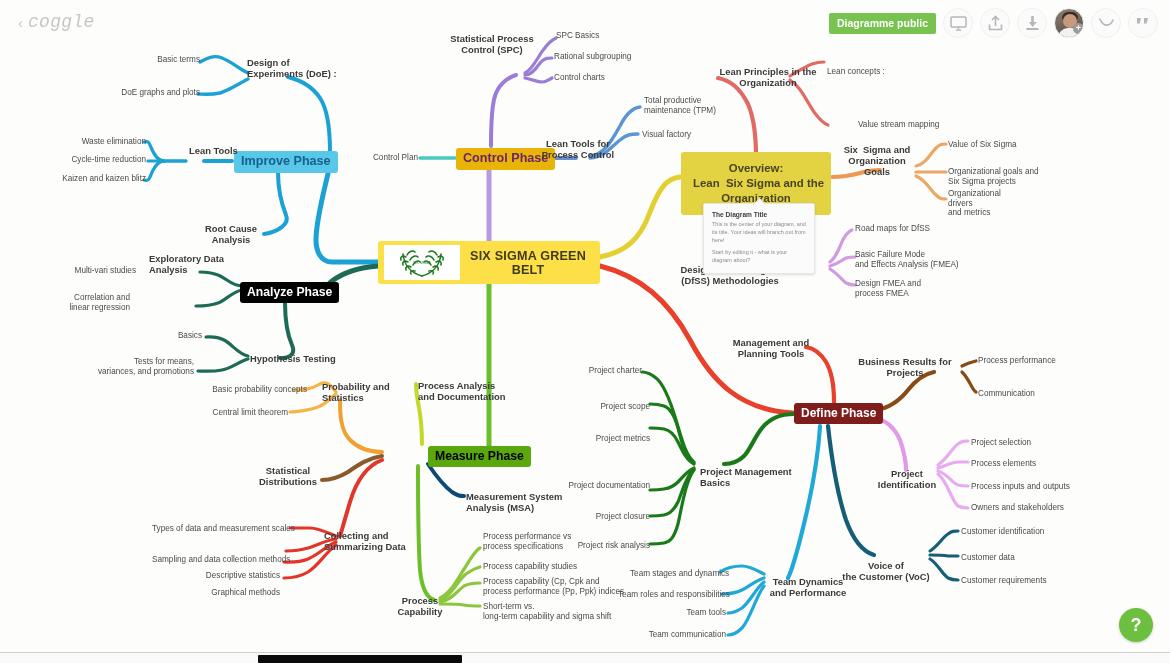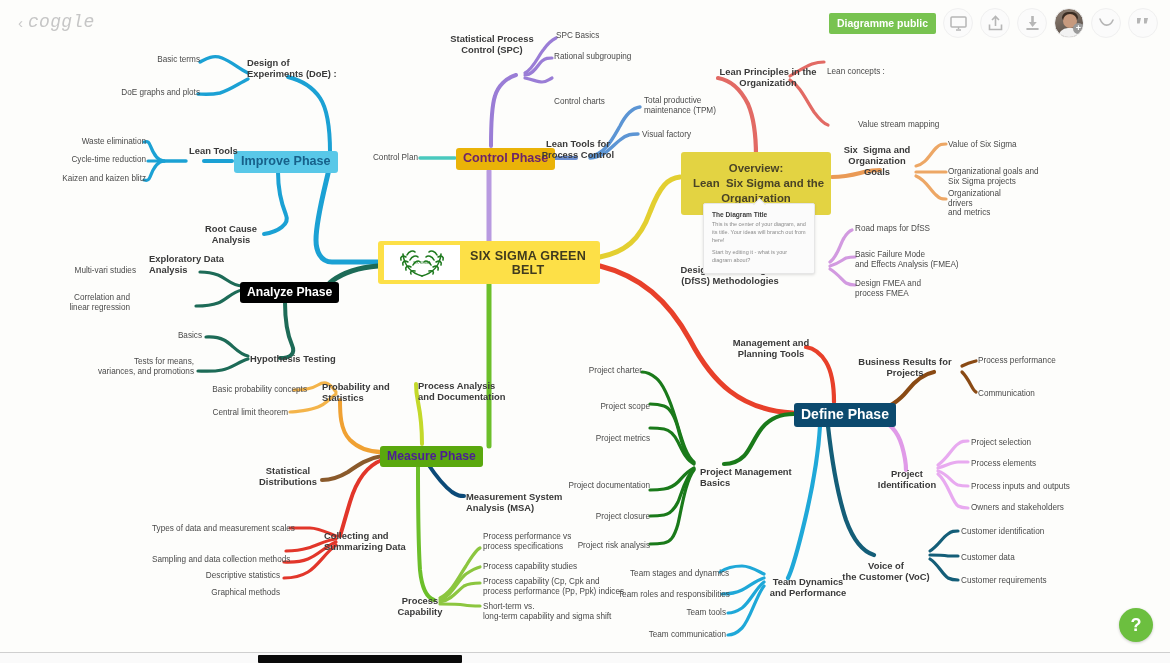--- a/index.html
+++ b/index.html
@@ -48,22 +48,22 @@
     font-weight: bold;
   }
   .ta-r { text-align: right; }
   .ta-c { text-align: center; }
   .ta-l { text-align: left; }
 
   
   #n-improve   { background:#59c8e8; color:#17618a; font-size:12.6px; }
   #n-control   { background:#eab308; color:#6d2468; font-size:12.6px; }
   #n-analyze   { background:#000000; color:#ffffff; font-size:12.2px; }
-  #n-measure   { background:#5aa80e; color:#4c1d95; font-size:12.2px; }
-  #n-define    { background:#0c4a6e; color:#ffffff; font-size:14px; }
+  #n-measure   { background:#5aa80e; color:#000000; font-size:12.2px;margin-left:48px; }
+  #n-define    { background:#7f1d1d; color:#ffffff; font-size:12px; }
   #n-overview  { background:#e3d342; color:#4a4426; font-size:11.4px; text-align:center; padding:9px 12px; line-height:1.32; }
 
   
   #centerNode {
     position: absolute;
     left: 378px; top: 241px;
     width: 222px; height: 43px;
     background: #fde047;
     border-radius: 3px;
     display: flex; align-items: center;
@@ -358,21 +358,21 @@
     <div class="node leaf ta-r" style="left:54px;  top:155px; width:92px;">Cycle-time reduction</div>
     <div class="node leaf ta-r" style="left:42px;  top:174px; width:104px;">Kaizen and kaizen blitz</div>
     <div class="node mid ta-c" style="left:196px; top:223px; width:70px;">Root Cause
 Analysis</div>
 
     <div class="node leaf ta-r" style="left:356px; top:153px; width:62px;">Control Plan</div>
     <div class="node mid ta-c" style="left:440px; top:33px; width:104px;">Statistical Process
 Control (SPC)</div>
     <div class="node leaf ta-l" style="left:556px; top:31px;">SPC Basics</div>
     <div class="node leaf ta-l" style="left:554px; top:52px;">Rational subgrouping</div>
-    <div class="node leaf ta-l" style="left:554px; top:73px;margin-top:24px;">Control charts</div>
+    <div class="node leaf ta-l" style="left:554px; top:73px;">Control charts</div>
     <div class="node mid ta-c" style="left:532px; top:138px; width:92px;">Lean Tools for
 Process Control</div>
     <div class="node leaf ta-l" style="left:644px; top:96px;">Total productive
 maintenance (TPM)</div>
     <div class="node leaf ta-l" style="left:642px; top:130px;">Visual factory</div>
 
     <div class="node mid ta-l" style="left:149px; top:253px;">Exploratory Data
 Analysis</div>
     <div class="node leaf ta-r" style="left:34px;  top:266px; width:102px;">Multi-vari studies</div>
     <div class="node leaf ta-r" style="left:34px;  top:293px; width:96px;">Correlation and

